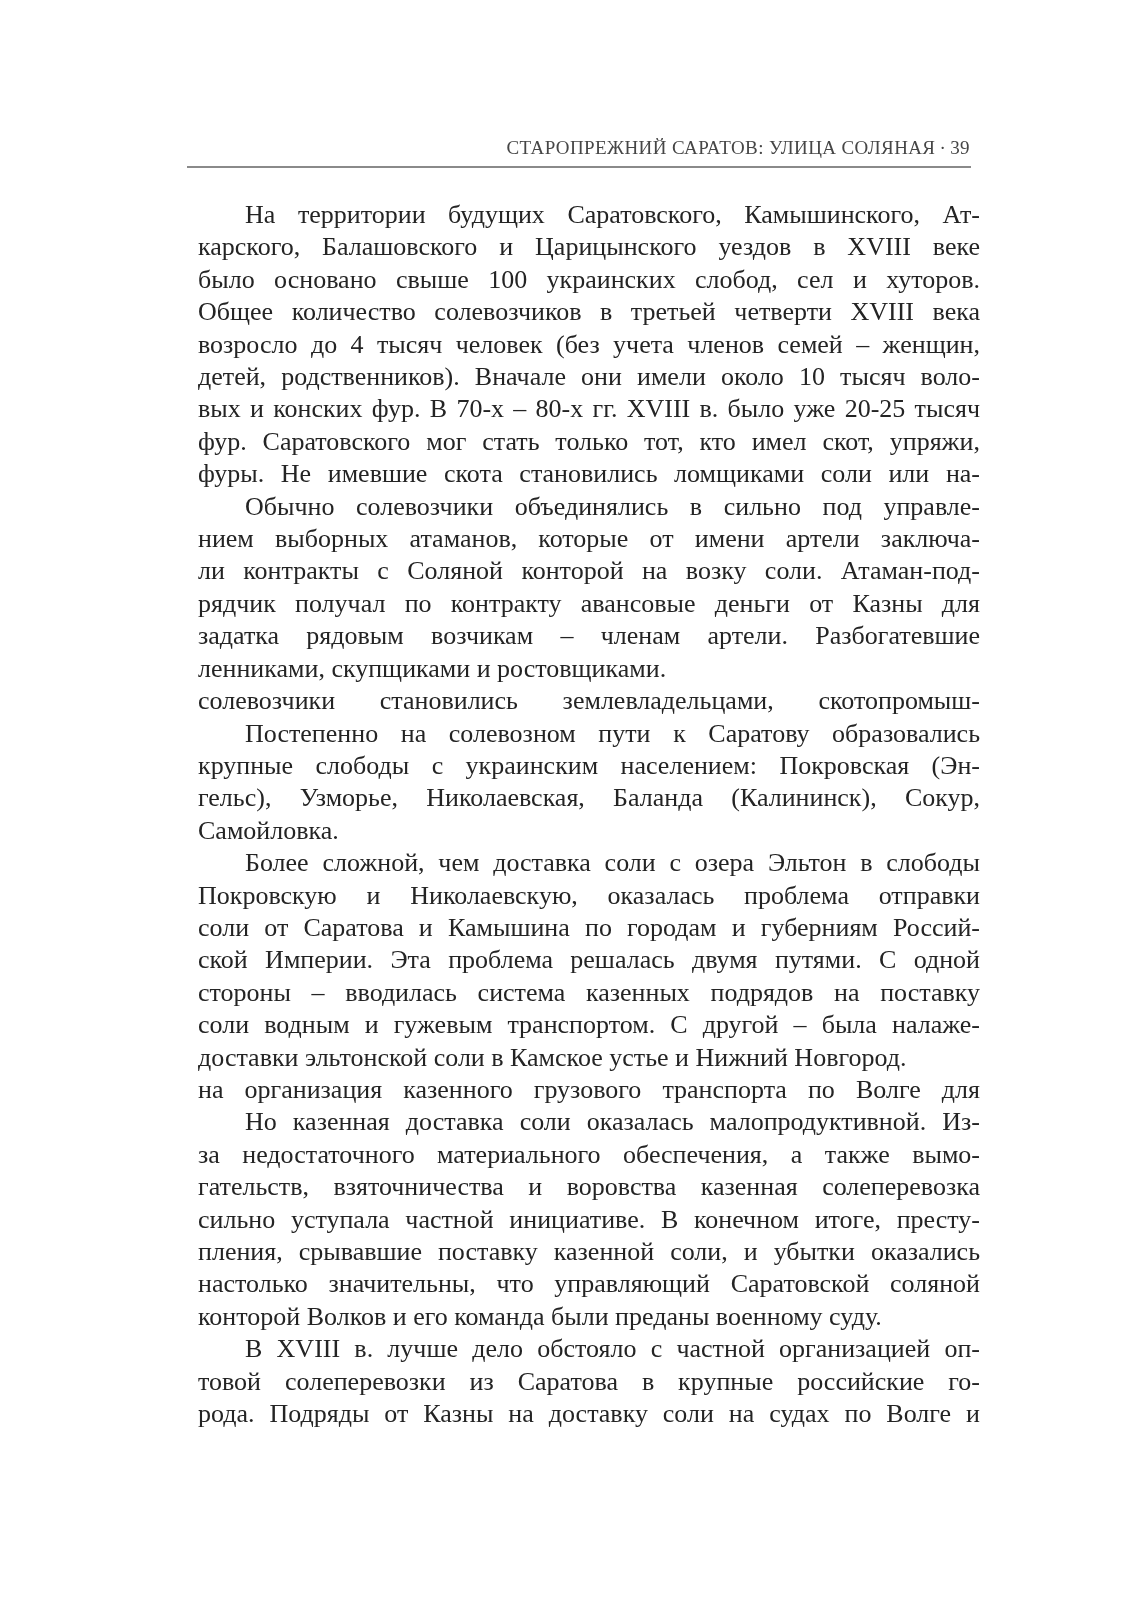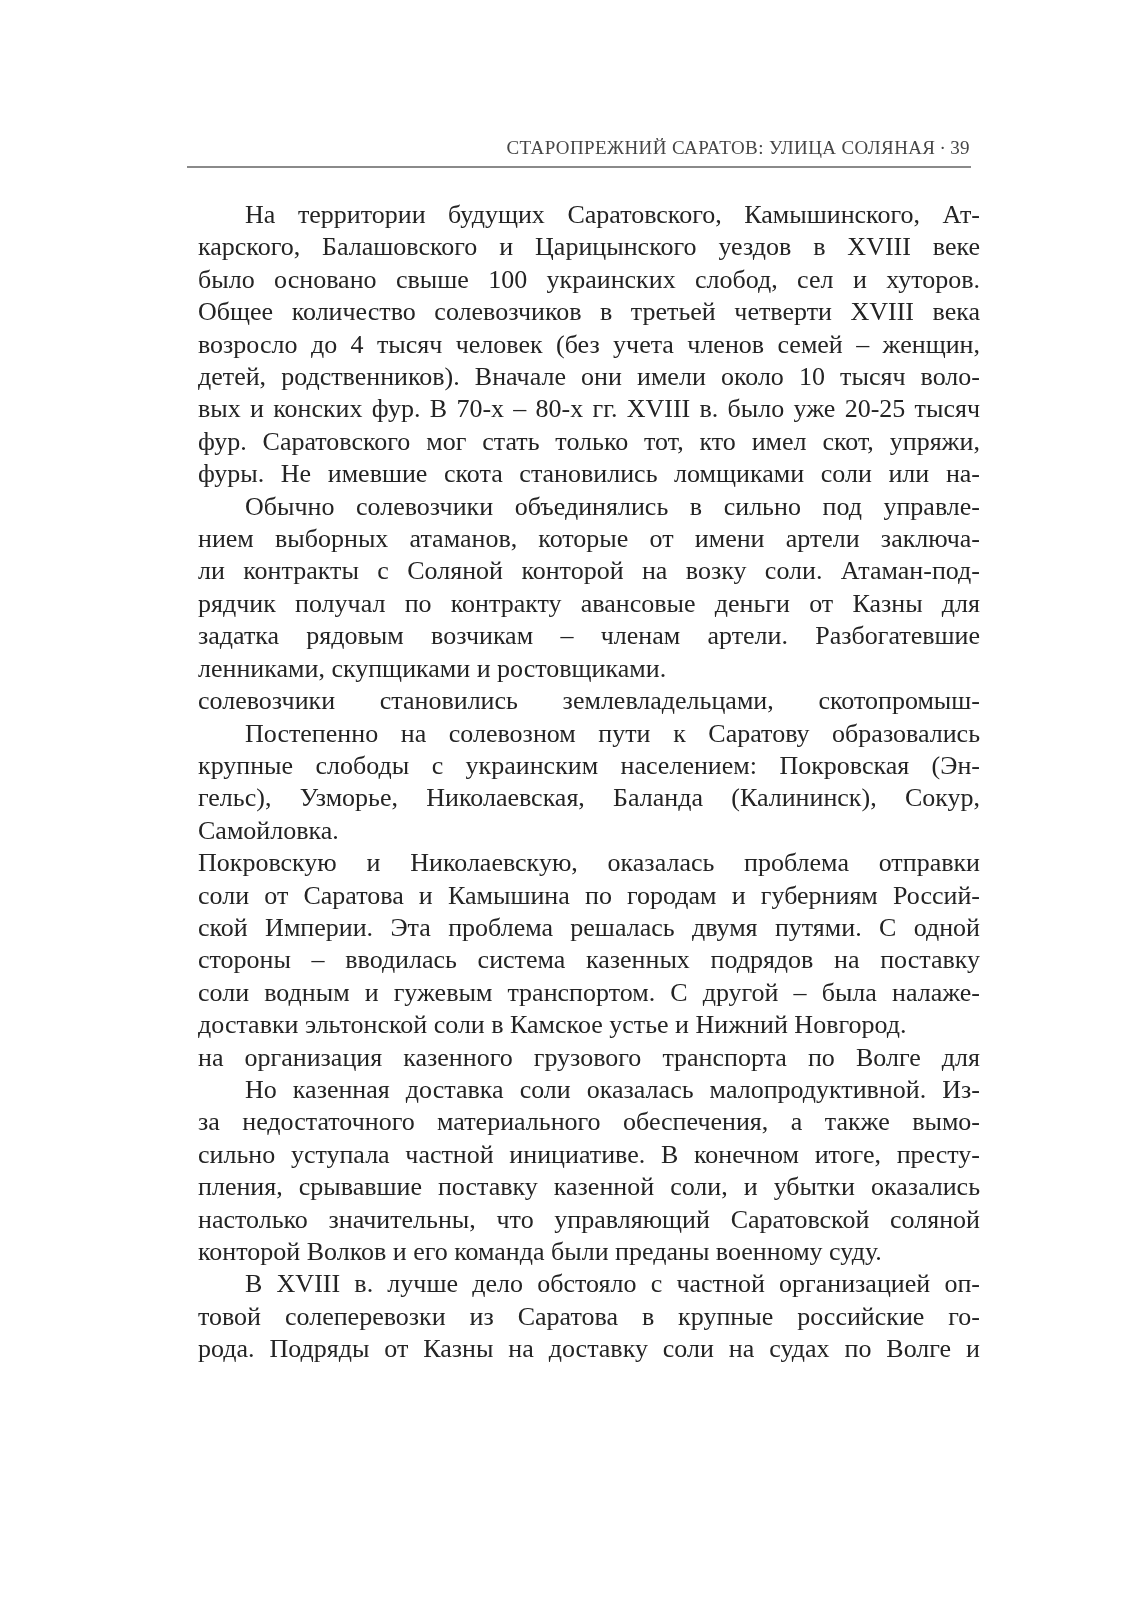--- a/index.html
+++ b/index.html
@@ -83,29 +83,31 @@
       <div class="line">нием выборных атаманов, которые от имени артели заключа-</div>
       <div class="line">ли контракты с Соляной конторой на возку соли. Атаман-под-</div>
       <div class="line">рядчик получал по контракту авансовые деньги от Казны для</div>
       <div class="line">задатка рядовым возчикам – членам артели. Разбогатевшие</div>
       <div class="line plast">ленниками, скупщиками и ростовщиками.</div>
       <div class="line">солевозчики становились землевладельцами, скотопромыш-</div>
       <div class="line pfirst">Постепенно на солевозном пути к Саратову образовались</div>
       <div class="line">крупные слободы с украинским населением: Покровская (Эн-</div>
       <div class="line">гельс), Узморье, Николаевская, Баланда (Калининск), Сокур,</div>
       <div class="line plast">Самойловка.</div>
+      <div class="line pfirst">Более сложной, чем доставка соли с озера Эльтон в слободы</div>
       <div class="line">Покровскую и Николаевскую, оказалась проблема отправки</div>
       <div class="line">соли от Саратова и Камышина по городам и губерниям Россий-</div>
       <div class="line">ской Империи. Эта проблема решалась двумя путями. С одной</div>
       <div class="line">стороны – вводилась система казенных подрядов на поставку</div>
       <div class="line">соли водным и гужевым транспортом. С другой – была налаже-</div>
       <div class="line plast">доставки эльтонской соли в Камское устье и Нижний Новгород.</div>
       <div class="line">на организация казенного грузового транспорта по Волге для</div>
       <div class="line pfirst">Но казенная доставка соли оказалась малопродуктивной. Из-</div>
       <div class="line">за недостаточного материального обеспечения, а также вымо-</div>
+      <div class="line">гательств, взяточничества и воровства казенная солеперевозка</div>
       <div class="line">сильно уступала частной инициативе. В конечном итоге, престу-</div>
       <div class="line">пления, срывавшие поставку казенной соли, и убытки оказались</div>
       <div class="line">настолько значительны, что управляющий Саратовской соляной</div>
       <div class="line plast">конторой Волков и его команда были преданы военному суду.</div>
       <div class="line pfirst">В XVIII в. лучше дело обстояло с частной организацией оп-</div>
       <div class="line">товой солеперевозки из Саратова в крупные российские го-</div>
       <div class="line">рода. Подряды от Казны на доставку соли на судах по Волге и</div>
     </div>
 </div>
 

